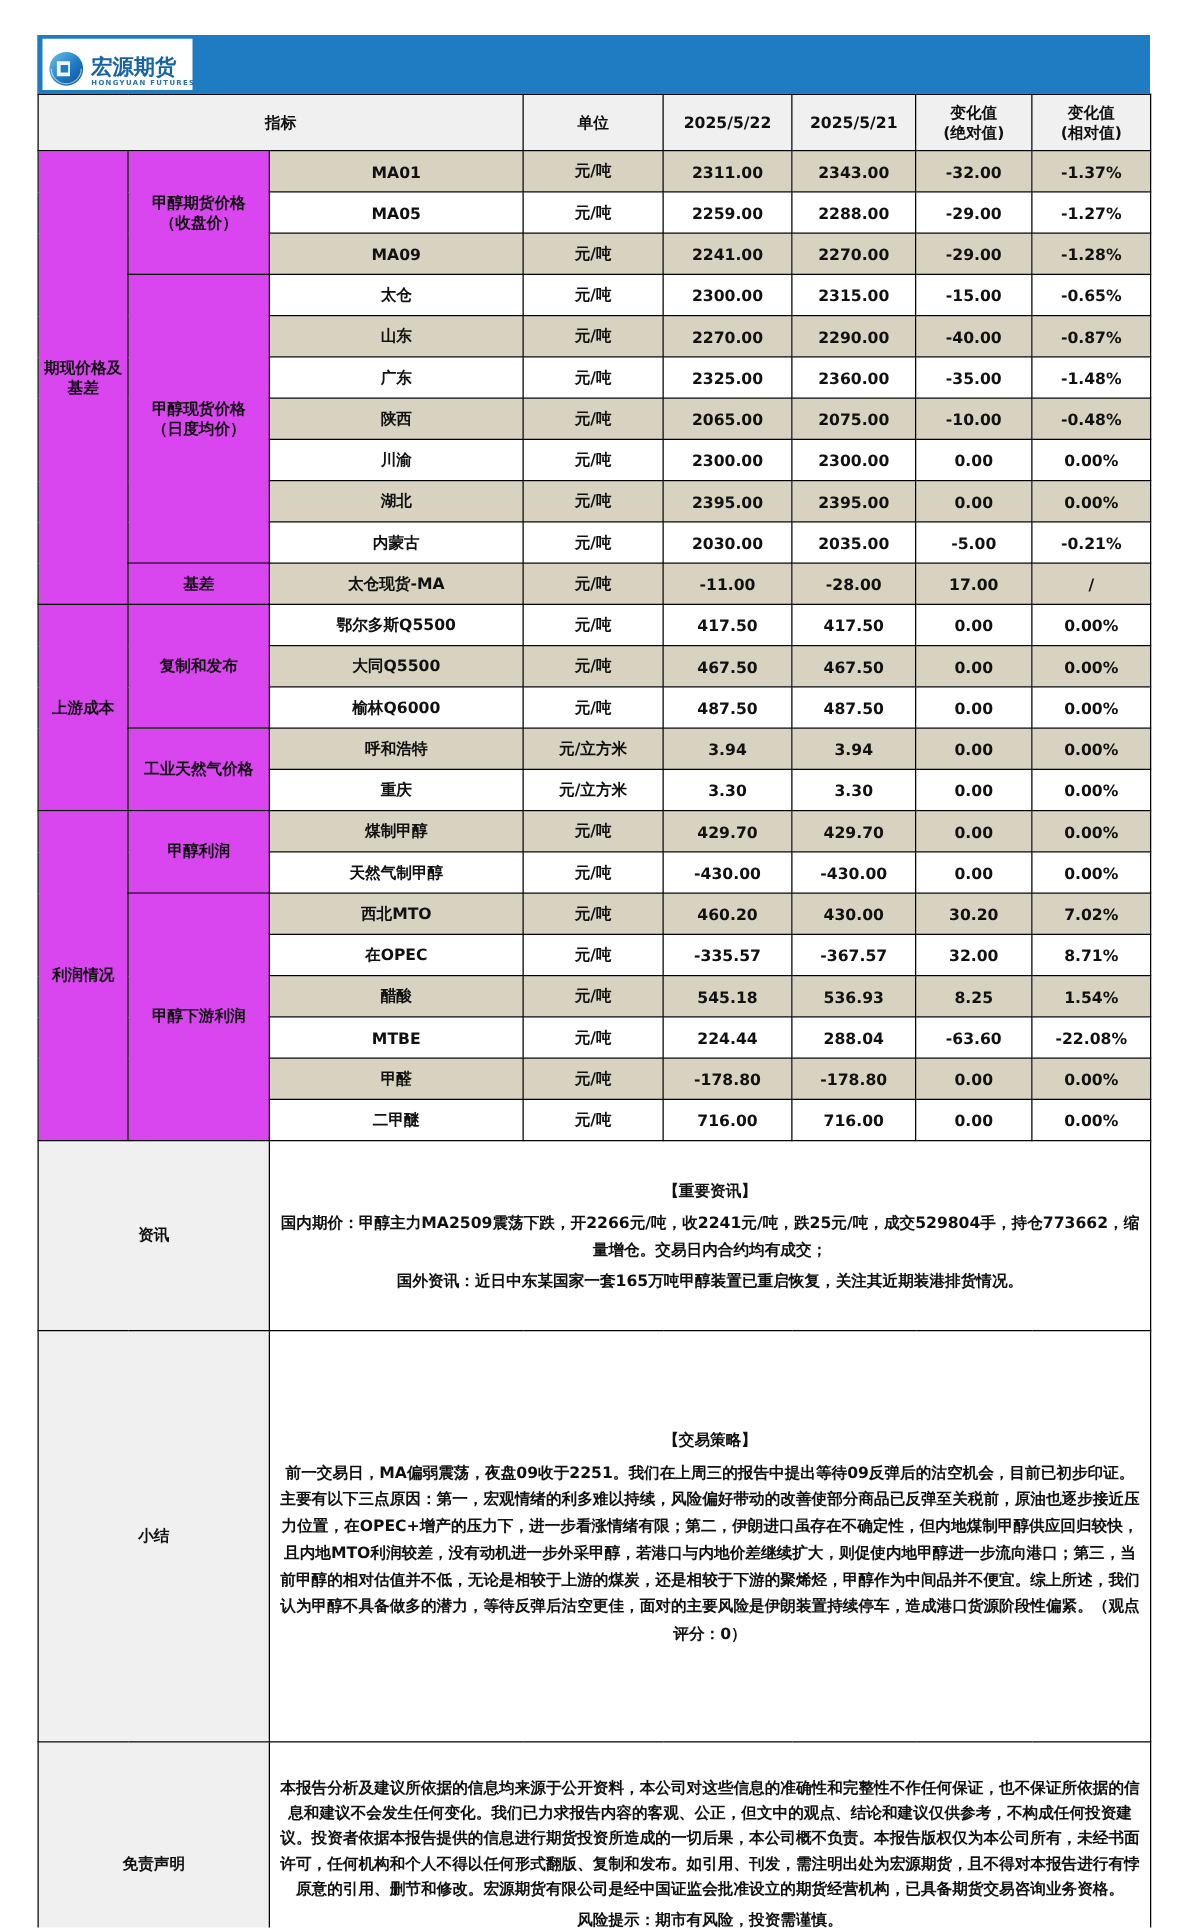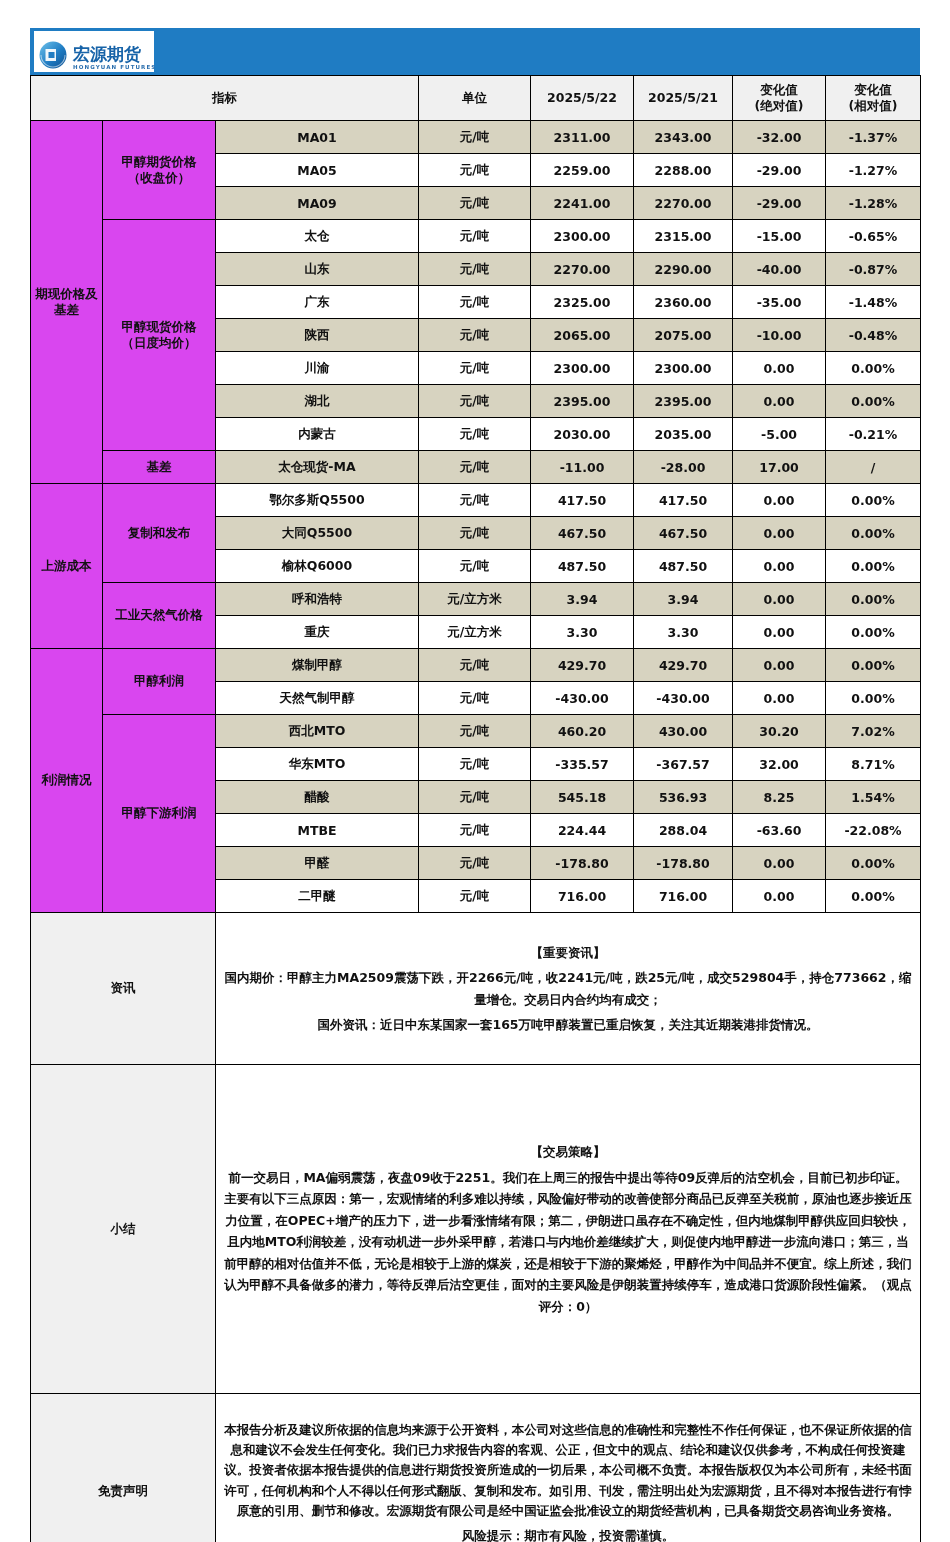--- a/index.html
+++ b/index.html
@@ -356,21 +356,21 @@
     <tr class="r-odd">
       <td class="subcell" rowspan="6">甲醇下游利润</td>
       <td class="d name">西北MTO</td>
       <td class="d unit">元/吨</td>
       <td class="d num">460.20</td>
       <td class="d num">430.00</td>
       <td class="d num up">30.20</td>
       <td class="d num up">7.02%</td>
     </tr>
     <tr class="r-even">
-      <td class="d name">华东MTO</td>
+      <td class="d name">在OPEC</td>
       <td class="d unit">元/吨</td>
       <td class="d num">-335.57</td>
       <td class="d num">-367.57</td>
       <td class="d num up">32.00</td>
       <td class="d num up">8.71%</td>
     </tr>
     <tr class="r-odd">
       <td class="d name">醋酸</td>
       <td class="d unit">元/吨</td>
       <td class="d num">545.18</td>

